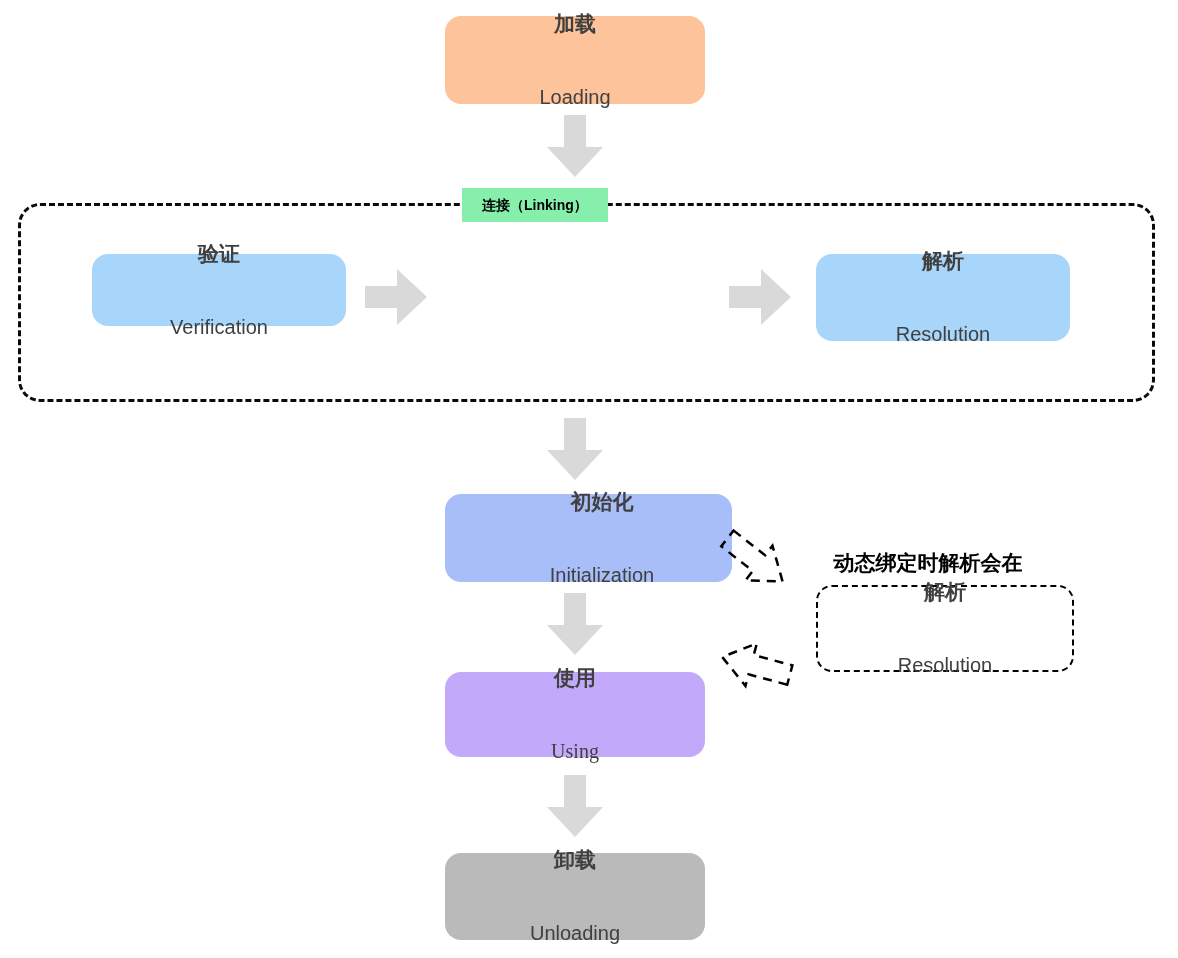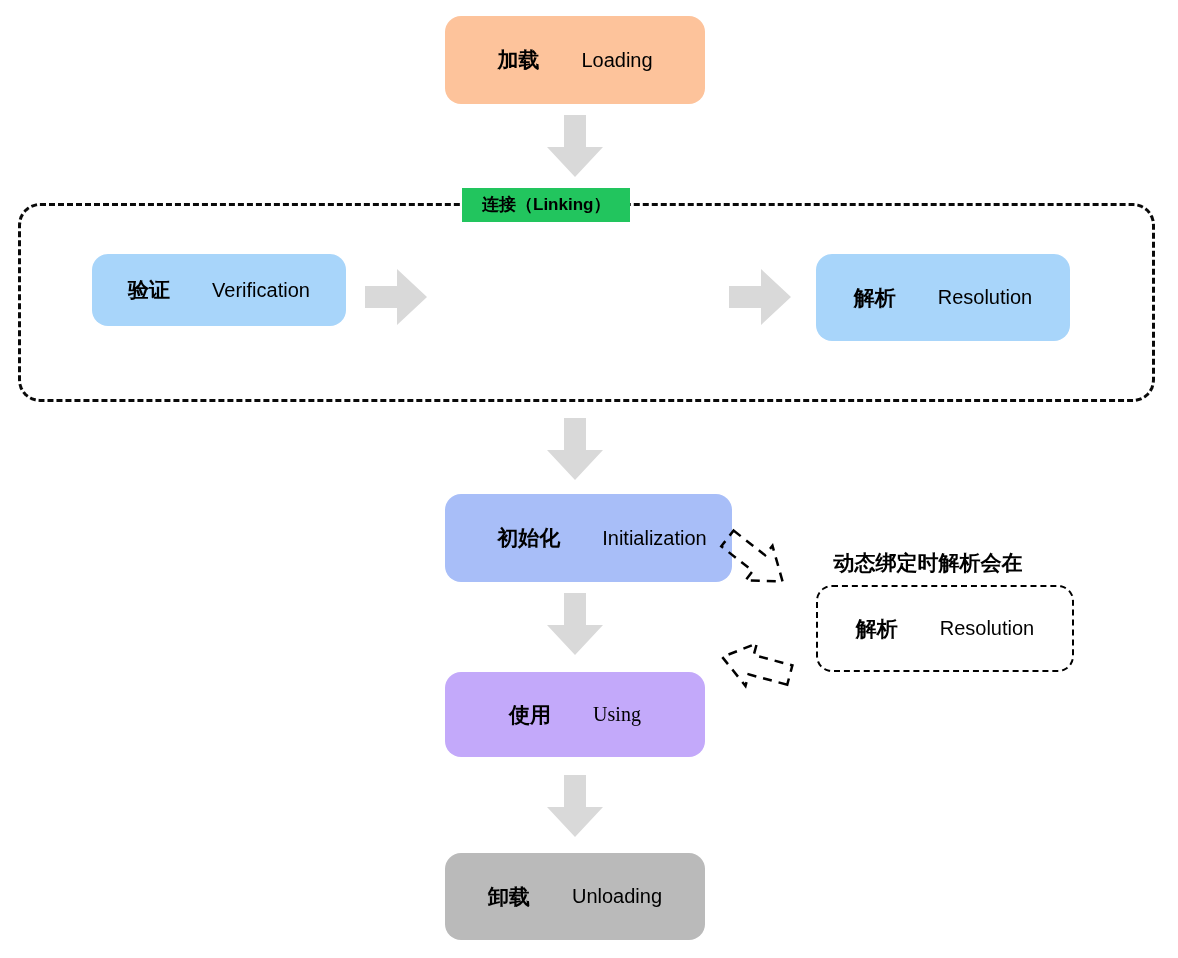--- a/index.html
+++ b/index.html
@@ -6,23 +6,23 @@
   .canvas{
     position:relative;
     width:1178px;height:958px;
     background:#ffffff;
     font-family:"Liberation Sans", sans-serif;
     overflow:hidden;
   }
   .node{
     position:absolute;
     border-radius:16px;
-    display:flex;flex-direction:row;
+    display:flex;flex-direction:column;
     align-items:center;justify-content:center;
-    text-align:center;color:#000000;gap:42px;
+    text-align:center;color:#404040;gap:42px;
   }
   .node .zh{font-size:21px;font-weight:600;line-height:32px;}
   .node .en{font-size:20px;font-weight:500;line-height:31px;}
 
   .node-loading{left:445px;top:16px;width:260px;height:88px;}
   .node-verification{left:92px;top:254px;width:254px;height:72px;}
   .node-preparation{left:447px;top:254px;width:256px;height:87px;}
   .node-resolution{left:816px;top:254px;width:254px;height:87px;}
   .node-initialization{left:445px;top:494px;width:260px;height:88px;}
   .node-resolution-dashed{
@@ -32,22 +32,22 @@
   .node-using{left:445px;top:672px;width:260px;height:85px;font-family:Liberation Serif, serif;}
   .node-unloading{left:445px;top:853px;width:260px;height:87px;}
 
   .linking-group{
     position:absolute;
     left:18px;top:203px;width:1131px;height:193px;
     border:3px dashed #0a0a0a;border-radius:22px;
   }
   .linking-label{
     position:absolute;top:-18px;left:441px;
-    background:#22c55e;padding:0 20px;
-    font-size:17px;font-weight:600;line-height:34px;color:#000;
+    background:#86efac;padding:0 20px;
+    font-size:14px;font-weight:600;line-height:34px;color:#000;
     white-space:nowrap;
   }
 
   .annotation{
     position:absolute;left:793px;top:504px;width:270px;
     text-align:center;color:#000;
     font-size:21px;font-weight:600;line-height:33px;margin-top:42px;
   }
   .arrow{position:absolute;}
 </style>

